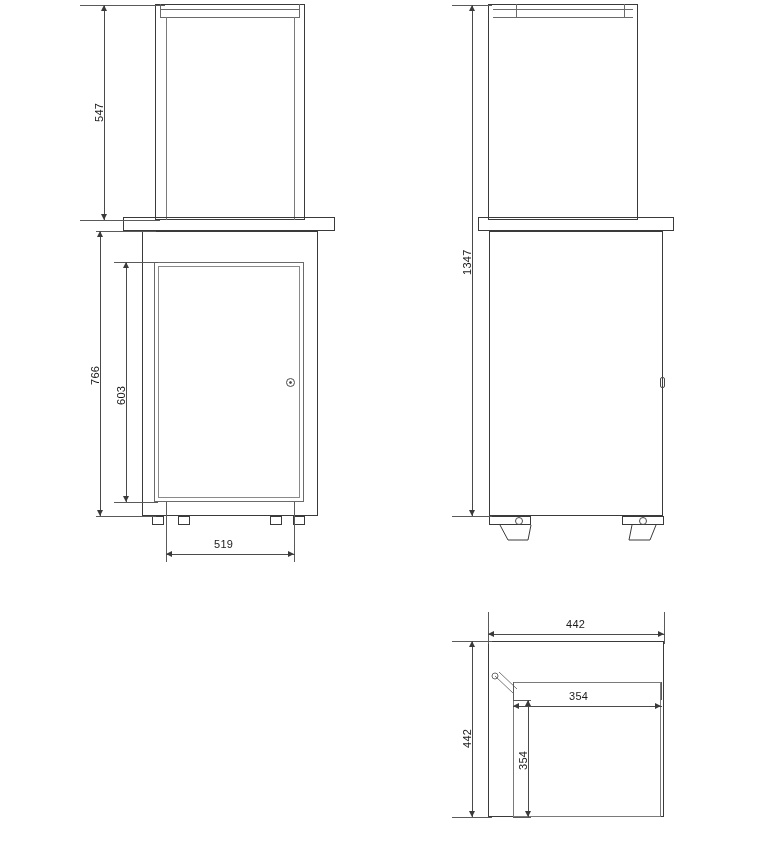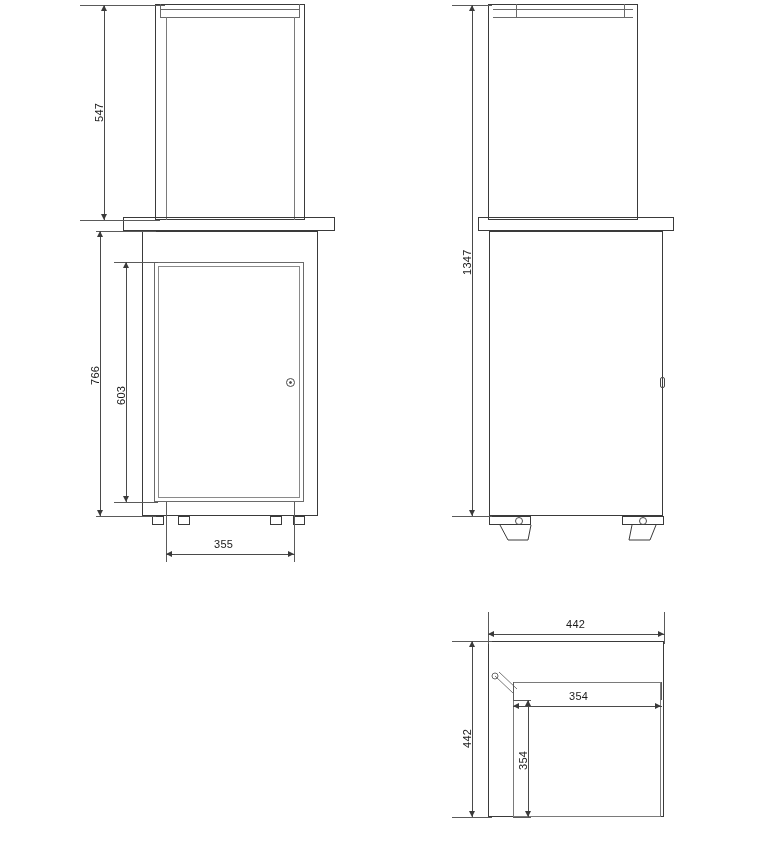--- a/index.html
+++ b/index.html
@@ -134,21 +134,21 @@
   <div class="ln v dim-line" style="left:126px; top:262px; width:1px; height:240px;"></div>
   <div class="arrow arr-up" style="left:123px; top:262px;"></div>
   <div class="arrow arr-down" style="left:123px; top:496px;"></div>
   <div class="lbl vert" style="left:115px; top:405px;">603</div>
 
   <div class="ln v thin" style="left:166px; top:502px; width:1px; height:60px;"></div>
   <div class="ln v thin" style="left:294px; top:502px; width:1px; height:60px;"></div>
   <div class="ln h dim-line" style="left:166px; top:554px; width:129px; height:1px;"></div>
   <div class="arrow arr-left" style="left:166px; top:551px;"></div>
   <div class="arrow arr-right" style="left:288px; top:551px;"></div>
-  <div class="lbl" style="left:214px; top:538px;">355</div>
+  <div class="lbl" style="left:214px; top:538px;">519</div>
 
   <div class="rect" style="left:488px; top:4px; width:150px; height:216px;"></div>
   <div class="ln h" style="left:493px; top:9px; width:140px; height:1px; background:#6a6a6a;"></div>
   <div class="ln h" style="left:493px; top:17px; width:140px; height:1px; background:#6a6a6a;"></div>
   <div class="ln v" style="left:516px; top:4px; width:1px; height:14px; background:#6a6a6a;"></div>
   <div class="ln v" style="left:624px; top:4px; width:1px; height:14px; background:#6a6a6a;"></div>
 
   <div class="rect" style="left:478px; top:217px; width:196px; height:14px;"></div>
   <div class="rect" style="left:489px; top:231px; width:174px; height:285px;"></div>
 

